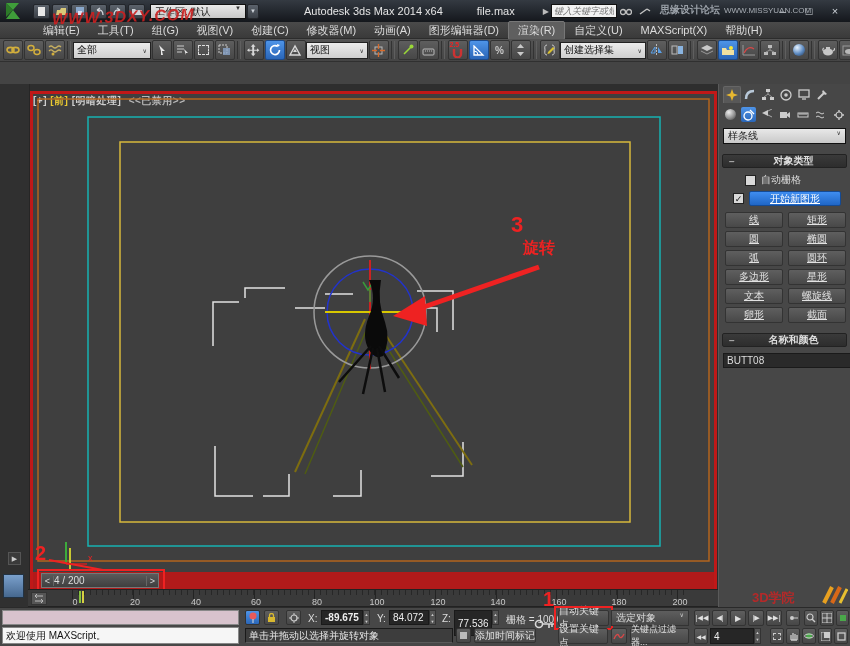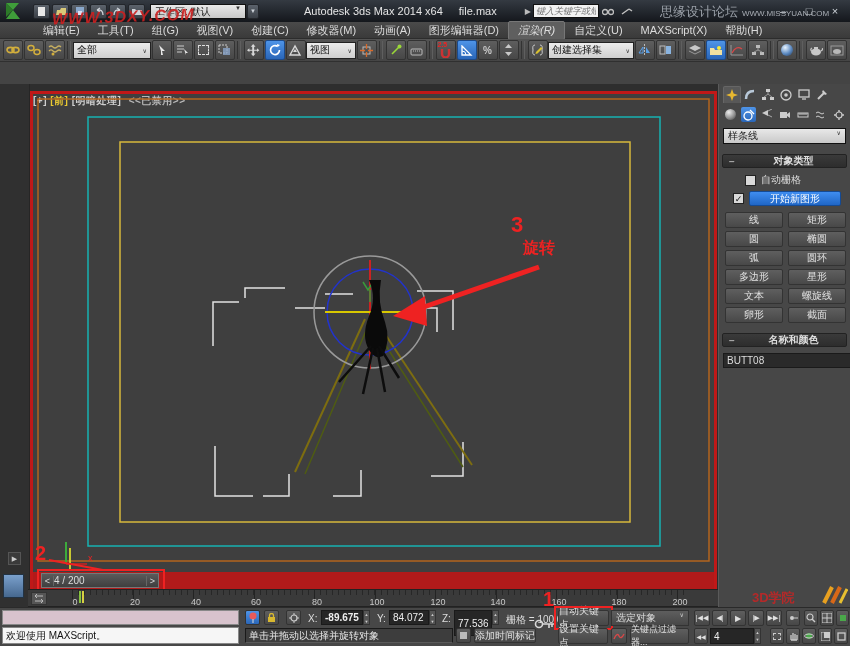--- a/index.html
+++ b/index.html
@@ -8,21 +8,21 @@
   .abs{position:absolute;}
   
   #titlebar{left:0;top:0;width:850px;height:22px;background:linear-gradient(#343a42,#14171c);display:flex;align-items:center;}
   .qat-icon{width:17px;height:15px;margin:0 1px;background:linear-gradient(#5c636c,#3a3f46);border:1px solid #23262b;border-radius:2px;display:flex;align-items:center;justify-content:center;color:#cfd4da;font-size:9px;}
   .winbtn{width:26px;height:14px;display:flex;align-items:center;justify-content:center;color:#cfd4da;font-size:11px;}
   .ddbox{background:linear-gradient(#e8e8e8,#c9c9c9);color:#222;border:1px solid #111;height:15px;display:flex;align-items:flex-start;padding:0 4px;font-size:10px;}
   .ddarrow{font-size:6px;color:#333;margin-left:auto;padding-left:4px;}
   
   #menubar{left:0;top:22px;width:850px;height:17px;background:linear-gradient(#4a4a4a,#3a3a3a);display:flex;align-items:center;padding-left:34px;border-bottom:1px solid #2c2c2c;}
   .menu-item{padding:1px 9px;color:#dcdcdc;font-size:11px;white-space:nowrap;}
-  .menu-item.active{background:#5f5f5f;border:1px solid #777;border-radius:2px;font-style:italic;}
+  .menu-item.active{background:#5f5f5f;border:1px solid #777;border-radius:2px;}
   
   #toolbar{left:0;top:39px;width:850px;height:23px;background:linear-gradient(#535353,#454545);display:flex;align-items:center;padding-left:2px;border-bottom:1px solid #303030;overflow:hidden;}
   .ticon{width:20px;height:20px;margin:0 .5px;flex:none;background:linear-gradient(#5e5e5e,#474747);border:1px solid #333;border-radius:2px;display:flex;align-items:center;justify-content:center;color:#c9c9c9;font-size:11px;position:relative;}
   .ticon.active{background:linear-gradient(#4e94e8,#2a66b8);border-color:#1b4a8c;color:#fff;}
   .tsep{width:4px;height:18px;flex:none;border-left:1px solid #333;border-right:1px solid #5f5f5f;margin:0 2px;}
   .tdd{height:17px;flex:none;background:linear-gradient(#ececec,#cfcfcf);border:1px solid #222;color:#111;display:flex;align-items:center;font-size:10px;padding:0 3px;}
   
   #ribbon{left:0;top:62px;width:850px;height:22px;background:#3d3d3d;display:flex;align-items:flex-end;padding-left:78px;border-bottom:1px solid #2a2a2a;}
   .rtab{padding:3px 12px;color:#c8c8c8;font-size:11px;margin-right:22px;}
   .rtab.active{background:linear-gradient(#5a5a5a,#474747);border:1px solid #6a6a6a;border-bottom:none;border-radius:3px 3px 0 0;color:#eee;}
@@ -35,21 +35,21 @@
   #tslider{position:absolute;left:8px;top:1px;width:118px;height:15px;background:linear-gradient(#5a5a5a,#3f3f3f);border:1px solid #777;display:flex;align-items:center;color:#ddd;}
   #trackbar{left:28px;top:589px;width:822px;height:18px;background:#3a3a3a;border-top:1px solid #222;border-bottom:1px solid #222;}
   .rlabel{position:absolute;top:7px;font-size:9px;color:#c8c8c8;transform:translateX(-50%);}
   
   #cpanel{left:718px;top:84px;width:132px;height:523px;background:#474747;border-left:1px solid #5a5a5a;}
   .ptab{width:18px;height:17px;display:flex;align-items:center;justify-content:center;background:#474747;color:#ccc;}
   .ptab.active{background:#585858;border:1px solid #666;border-bottom:none;border-radius:2px 2px 0 0;}
   .pico{width:16px;height:15px;display:flex;align-items:center;justify-content:center;color:#ccc;border-radius:2px;}
   .pico.active{background:linear-gradient(#4e94e8,#2a66b8);color:#fff;}
   .rollhead{height:14px;background:linear-gradient(#3a3a3a,#2d2d2d);border:1px solid #222;border-radius:2px;display:flex;align-items:center;color:#ddd;font-size:10px;font-weight:bold;margin:0 3px;}
-  .cbtn{width:58px;height:16px;background:linear-gradient(#5f5f5f,#484848);border:1px solid #333;border-radius:2px;color:#e2e2e2;font-size:10px;display:flex;align-items:center;justify-content:center;}
+  .cbtn{width:58px;height:16px;background:linear-gradient(#5f5f5f,#484848);border:1px solid #333;border-radius:2px;color:#e2e2e2;font-size:10px;display:flex;align-items:center;justify-content:center;text-decoration:underline;}
   .cbtn.blue{background:linear-gradient(#3f8df0,#1f66c6);border-color:#144a94;color:#fff;}
   .chk{width:11px;height:11px;background:#d9d9d9;border:1px solid #222;font-size:9px;color:#111;display:flex;align-items:center;justify-content:center;}
   
   #statusbar{left:0;top:607px;width:850px;height:39px;background:#474747;border-top:1px solid #2a2a2a;font-size:10px;}
   .sunken{background:#262626;border:1px solid #1a1a1a;border-bottom-color:#5a5a5a;color:#e8e8e8;display:flex;align-items:center;padding:0 3px;}
   .sbtn{background:linear-gradient(#5e5e5e,#474747);border:1px solid #333;border-radius:2px;color:#e0e0e0;display:flex;align-items:center;justify-content:center;font-size:10px;}
   .sico{width:15px;height:15px;}
   .spin{width:7px;height:15px;display:flex;flex-direction:column;background:#555;border:1px solid #333;color:#ccc;}
   .spin span{font-size:4px;line-height:7px;text-align:center;}
   input{outline:none;}
@@ -98,21 +98,21 @@
         </svg>
       </div>
     <div class="ddbox" style="width:96px;margin-left:4px">
       <span>工作区: 默认</span>
       <span class="ddarrow">▼</span>
     </div>
     <div class="qat-icon" style="width:12px">
         <span style="font-size:6px">▼</span>
       </div>
     <div style="margin-left:44px;color:#e4e4e4;font-size:11px">Autodesk 3ds Max  2014 x64</div>
-    <div style="margin-left:16px;color:#e4e4e4;font-size:11px">file.max</div>
+    <div style="margin-left:34px;color:#e4e4e4;font-size:11px">file.max</div>
     <div style="margin-left:28px;display:flex;align-items:center">
       <span style="color:#bbb;font-size:8px;margin-right:2px">▶</span>
       <input style="width: 66px; height: 14px; font-size: 9px; font-style: italic; background: rgb(242, 242, 242); border: 1px solid rgb(17, 17, 17); color: rgb(102, 102, 102);" placeholder="键入关键字或短语">
     </div>
     <div class="qat-icon" style="background:none;border:none">
         <svg width="12" height="9">
           <circle cx="3" cy="5" r="2.5" fill="none" stroke="#c0c0c0" stroke-width="1.3"></circle>
           <circle cx="9" cy="5" r="2.5" fill="none" stroke="#c0c0c0" stroke-width="1.3"></circle>
         </svg>
       </div>
@@ -198,21 +198,21 @@
           <path d="M11.5 7 a4.5 4.5 0 1 1 -2 -3.7" fill="none" stroke="#fff" stroke-width="1.7"></path>
           <path d="M9 1 l3 1 l-2.5 2.2 Z" fill="#fff"></path>
         </svg>
       </div>
     <div class="ticon">
         <svg width="13" height="12">
           <path d="M1 11 L6 2 L11 11 Z" fill="none" stroke="#d8d8d8" stroke-width="1.4"></path>
           <path d="M4 8 L8 8 L6 5 Z" fill="#d8d8d8"></path>
         </svg>
       </div>
-    <div class="tdd" style="width:50px">
+    <div class="tdd" style="width:62px">
       <span>视图</span>
         <span class="ddarrow">∨</span>
     </div>
     <div class="ticon">
         <svg width="13" height="13">
           <rect x="3" y="3" width="7" height="7" fill="none" stroke="#bbb"></rect>
           <path d="M6.5 0 V5 M6.5 8 V13 M0 6.5 H5 M8 6.5 H13" stroke="#d86a2a" stroke-width="1.3"></path>
         </svg>
       </div>
     <div class="tsep"></div>
@@ -678,21 +678,21 @@
         <svg width="9" height="9">
           <rect x="1" y="1" width="7" height="7" fill="none" stroke="#ccc" stroke-width="1.3"></rect>
         </svg>
       </div>
   </div>
 
   <div class="abs red" style="left:543px;top:588px;font-size:20px;z-index:30">1</div>
 
   <div class="abs" style="left:52px;top:8px;font-size:16px;font-weight:bold;font-style:italic;color:#cc2020;letter-spacing:1px;transform:rotate(-2deg);opacity:.9;z-index:40;pointer-events:none">WWW.3DXY.COM</div>
   <div class="abs" style="left:660px;top:3px;display:flex;align-items:baseline;gap:4px;z-index:40;pointer-events:none">
-    <span style="font-size:13px;color:#9aa0a8;font-weight:normal">思缘设计论坛</span>
+    <span style="font-size:10px;color:#9aa0a8;font-weight:bold">思缘设计论坛</span>
     <span style="font-size:8px;color:#a8adb4">WWW.MISSYUAN.COM</span>
   </div>
   <div class="abs" style="left:752px;top:589px;font-size:13px;font-weight:bold;color:#c82424;opacity:.85;z-index:40;pointer-events:none">3D学院</div>
   <svg class="abs" style="left:822px;top:585px;z-index:40;pointer-events:none" width="26" height="20">
     <path d="M2 18 L10 2" stroke="#e8a020" stroke-width="4"></path>
     <path d="M10 18 L18 2" stroke="#d86818" stroke-width="4"></path>
     <path d="M18 18 L25 4" stroke="#e8c030" stroke-width="3"></path>
   </svg>
 
 </div>

